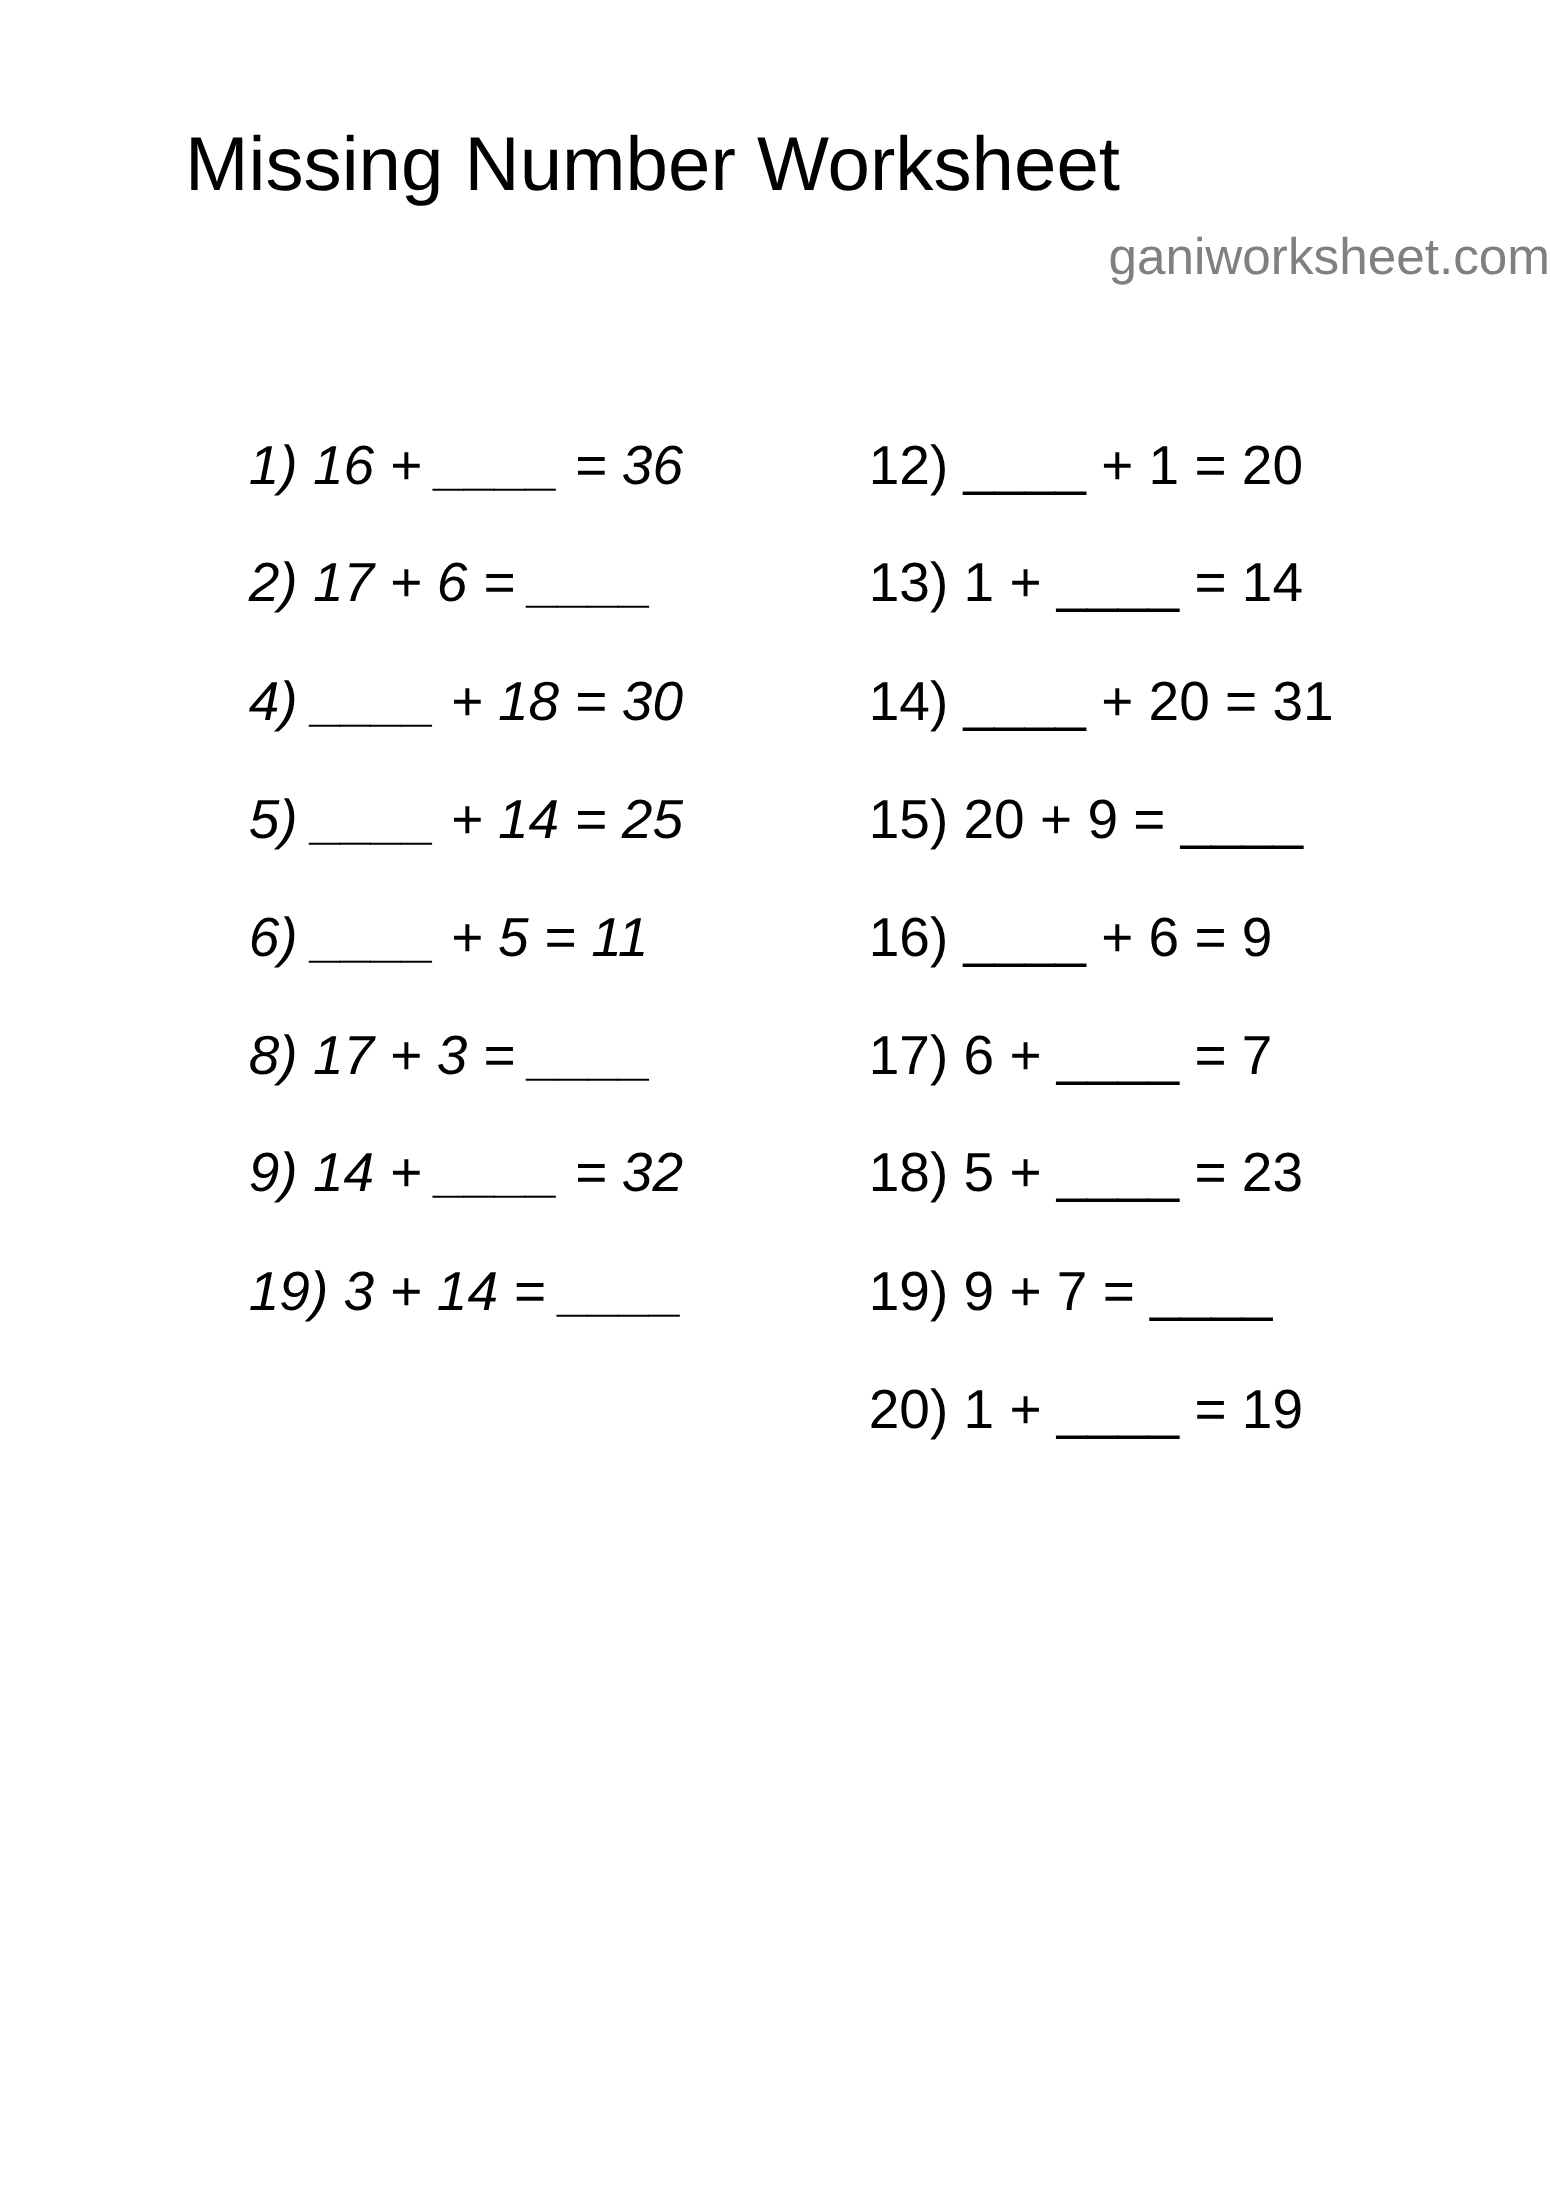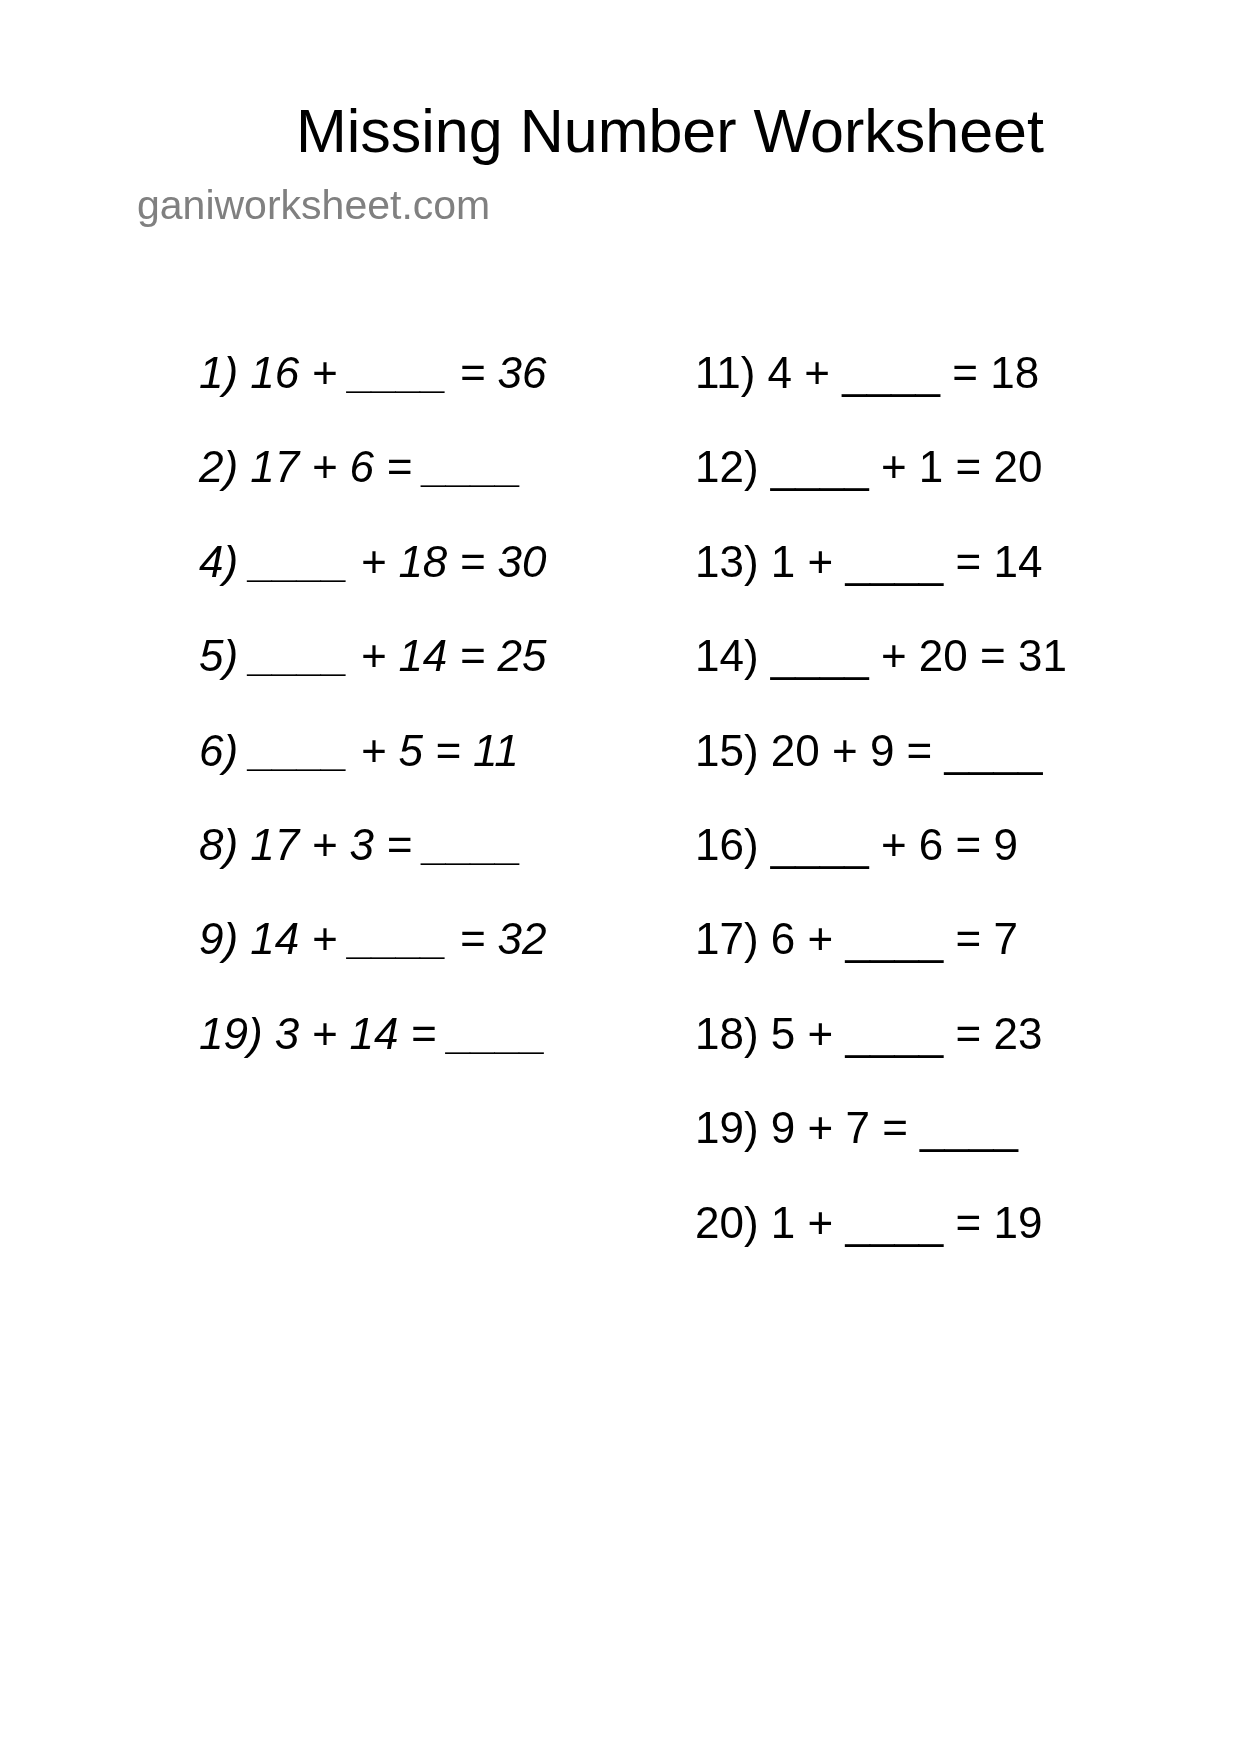--- a/index.html
+++ b/index.html
@@ -18,33 +18,33 @@
     .page {
       position: absolute;
       inset: 0;
       background: #ffffff;
     }
     .title {
       position: absolute;
       left: 0;
       width: 1044px;
       top: 95px;
-      text-align: right;
+      text-align: center;
       box-sizing: border-box;
       font-size: 61px;
       line-height: 72px;
       white-space: nowrap;
       color: #000000;
     }
     .subtitle {
       position: absolute;
       left: 0;
       width: 1240px;
       top: 181px;
-      text-align: left;
+      text-align: right;
       padding-left: 137px;
       box-sizing: border-box;
       font-size: 41px;
       line-height: 48px;
       white-space: nowrap;
       color: #808080;
     }
     .column {
       position: absolute;
       top: 343px;
@@ -71,21 +71,20 @@
     <div class="problem">2) 17 + 6 = ____</div>
     <div class="problem">4) ____ + 18 = 30</div>
     <div class="problem">5) ____ + 14 = 25</div>
     <div class="problem">6) ____ + 5 = 11</div>
     <div class="problem">8) 17 + 3 = ____</div>
     <div class="problem">9) 14 + ____ = 32</div>
     <div class="problem">19) 3 + 14 = ____</div>
   </div>
 
   <div class="column right">
-    <div class="problem">11) 4 + ____ = 18</div>
     <div class="problem">12) ____ + 1 = 20</div>
     <div class="problem">13) 1 + ____ = 14</div>
     <div class="problem">14) ____ + 20 = 31</div>
     <div class="problem">15) 20 + 9 = ____</div>
     <div class="problem">16) ____ + 6 = 9</div>
     <div class="problem">17) 6 + ____ = 7</div>
     <div class="problem">18) 5 + ____ = 23</div>
     <div class="problem">19) 9 + 7 = ____</div>
     <div class="problem">20) 1 + ____ = 19</div>
   </div>

